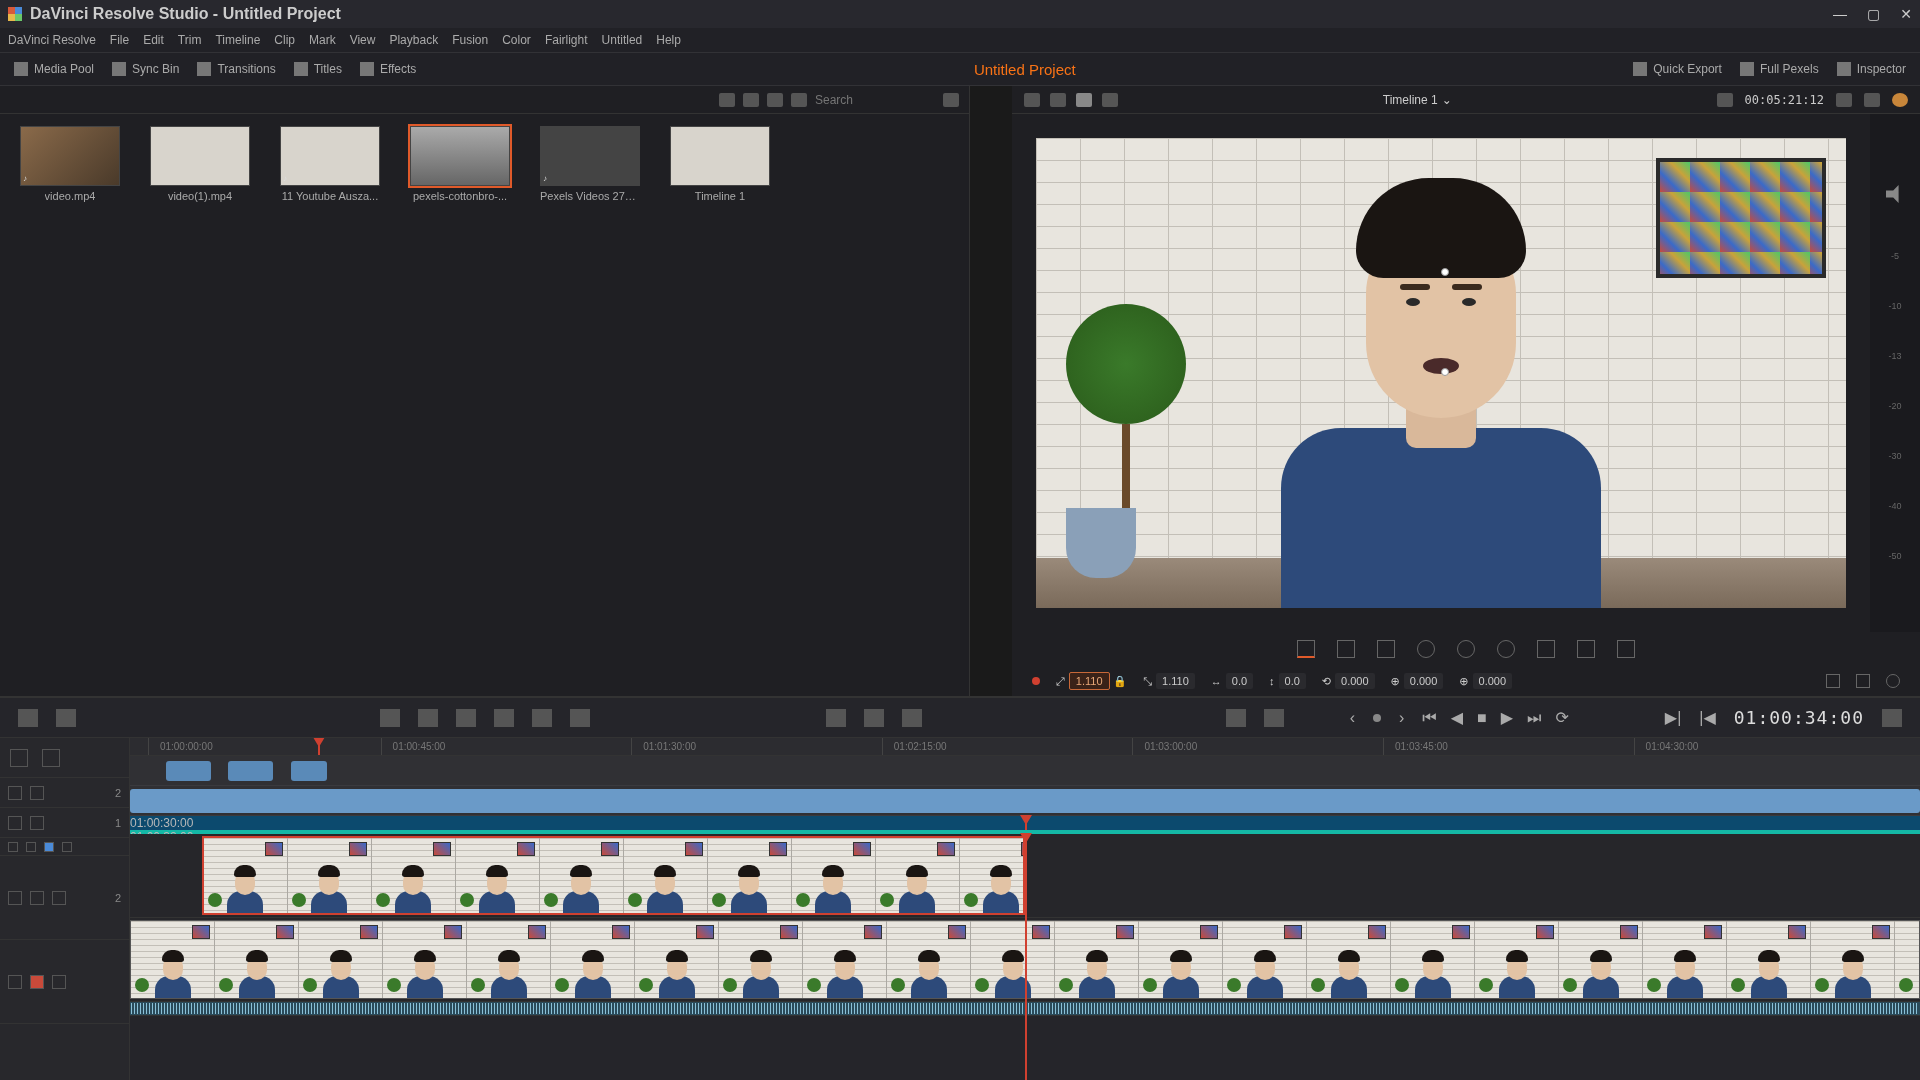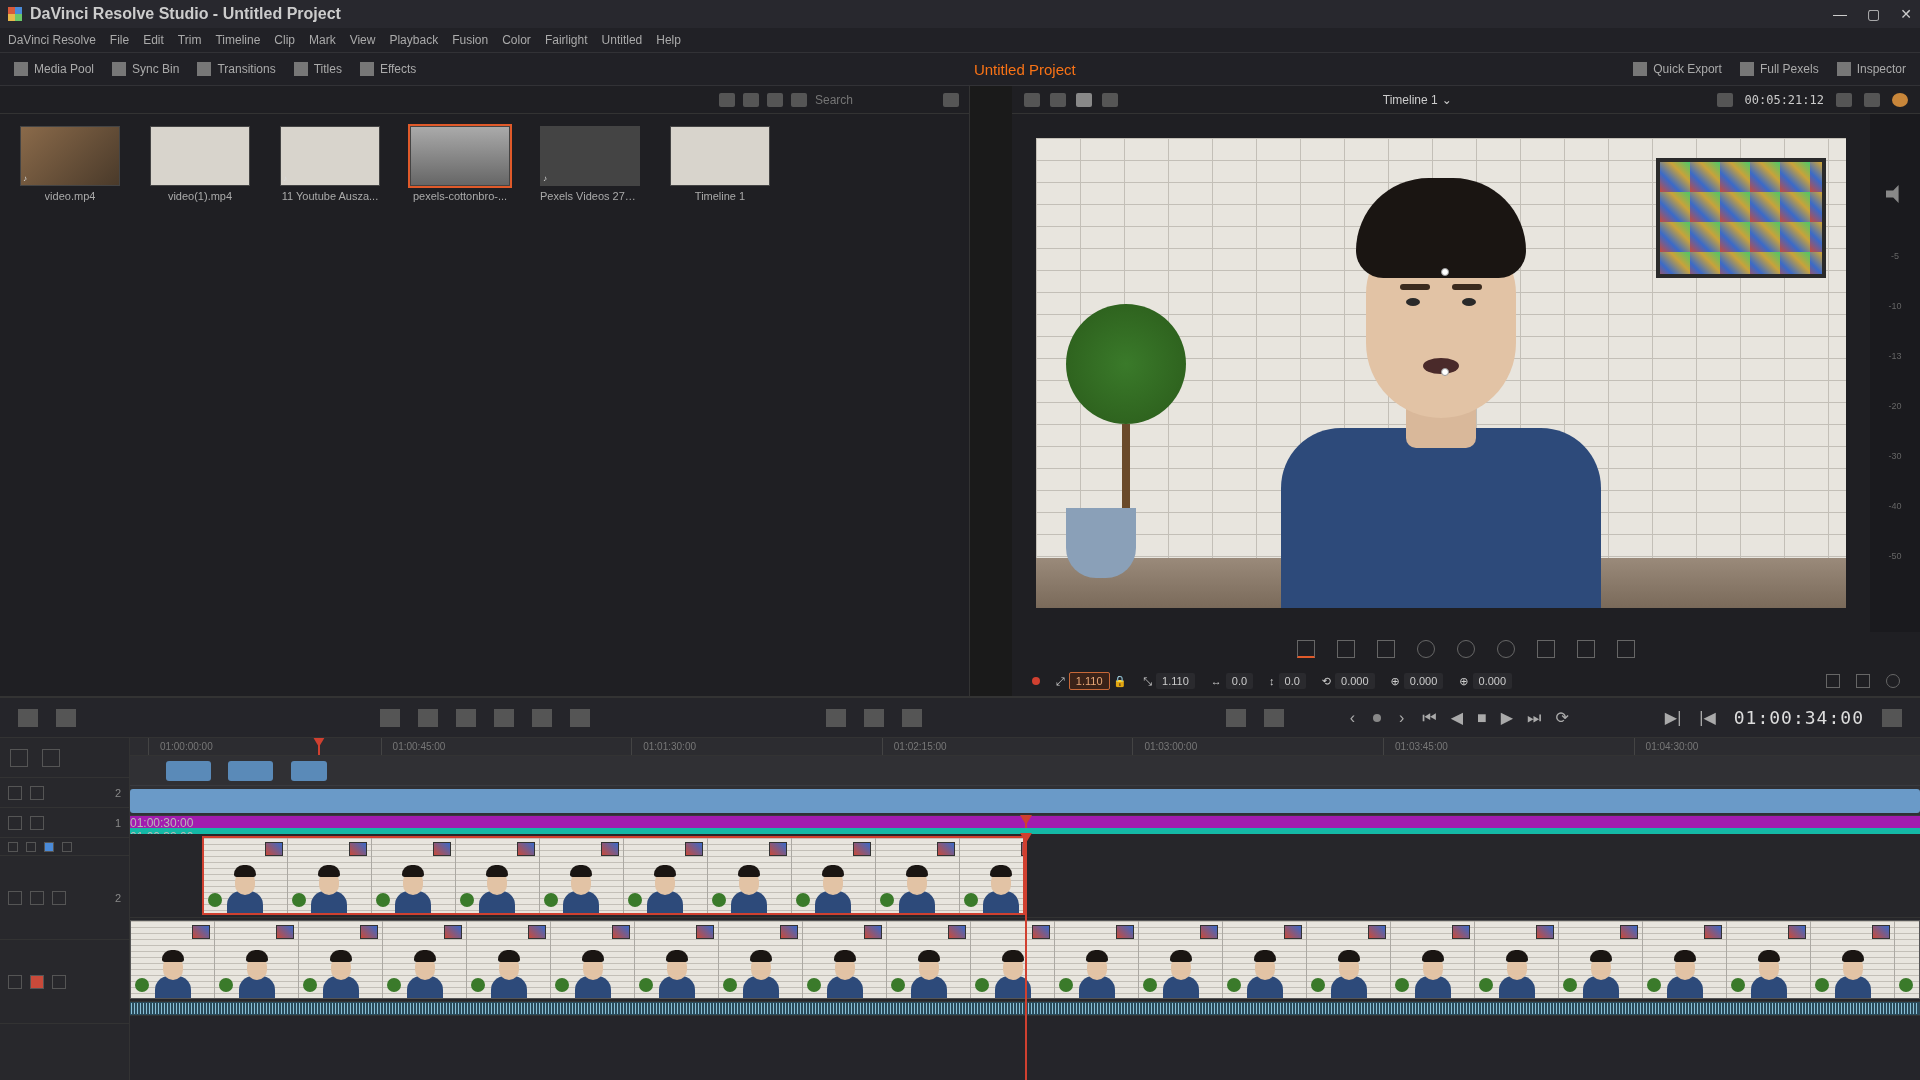--- a/index.html
+++ b/index.html
@@ -108,21 +108,21 @@
 .track-head.mini{height:30px;}
 .track-head.thin{height:18px;}
 .track-head.video{height:84px;}
 .track-head .thicon{width:14px;height:14px;border:1px solid #555;cursor:pointer;}
 
 .tracks {flex:1;position:relative;overflow:hidden;}
 .ruler {height:18px;background:#2c2c30;position:relative;border-bottom:1px solid #333;}
 .ruler .tick{position:absolute;top:0;height:100%;border-left:1px solid #444;font-size:10px;color:#777;padding-left:11px;padding-top:3px;}
 .mini-lane{height:30px;background:#303034;border-bottom:1px solid #3a3a3e;position:relative;}
 .mini-clip{position:absolute;top:5px;height:20px;background:#5a8ab8;border-radius:3px;}
-.big-ruler{height:18px;background:#a21caf;position:relative;border-bottom:6px solid #14b8a6;}
+.big-ruler{height:18px;background:#0c4a6e;position:relative;border-bottom:4px solid #14b8a6;}
 .vtrack{height:84px;background:#26262a;border-bottom:1px solid #333;position:relative;}
 .vclip{position:absolute;top:2px;bottom:2px;display:flex;overflow:hidden;border:1px solid #555;}
 .vclip.sel{border:2px solid #d04030;}
 .frame-thumb{flex:0 0 84px;height:100%;background:#d8d4cc;position:relative;border-right:1px solid rgba(0,0,0,0.2);}
 .ft-brick{position:absolute;inset:0;background:#e8e5de;background-image:linear-gradient(#c3bfb7 1px,transparent 1px);background-size:100% 6px;}
 .ft-person{position:absolute;bottom:0;left:50%;transform:translateX(-50%);width:36px;height:50px;}
 .ft-hoodie{position:absolute;bottom:0;width:36px;height:22px;background:#2d4a7a;border-radius:14px 14px 0 0;}
 .ft-head{position:absolute;bottom:18px;left:50%;transform:translateX(-50%);width:20px;height:24px;background:#e2c3a5;border-radius:10px;}
 .ft-hair{position:absolute;bottom:36px;left:50%;transform:translateX(-50%);width:22px;height:12px;background:#1a1512;border-radius:10px 10px 3px 3px;}
 .ft-art{position:absolute;top:4px;right:4px;width:18px;height:14px;background:linear-gradient(45deg,#c94a3a,#3a6ac9);border:1px solid #333;}

